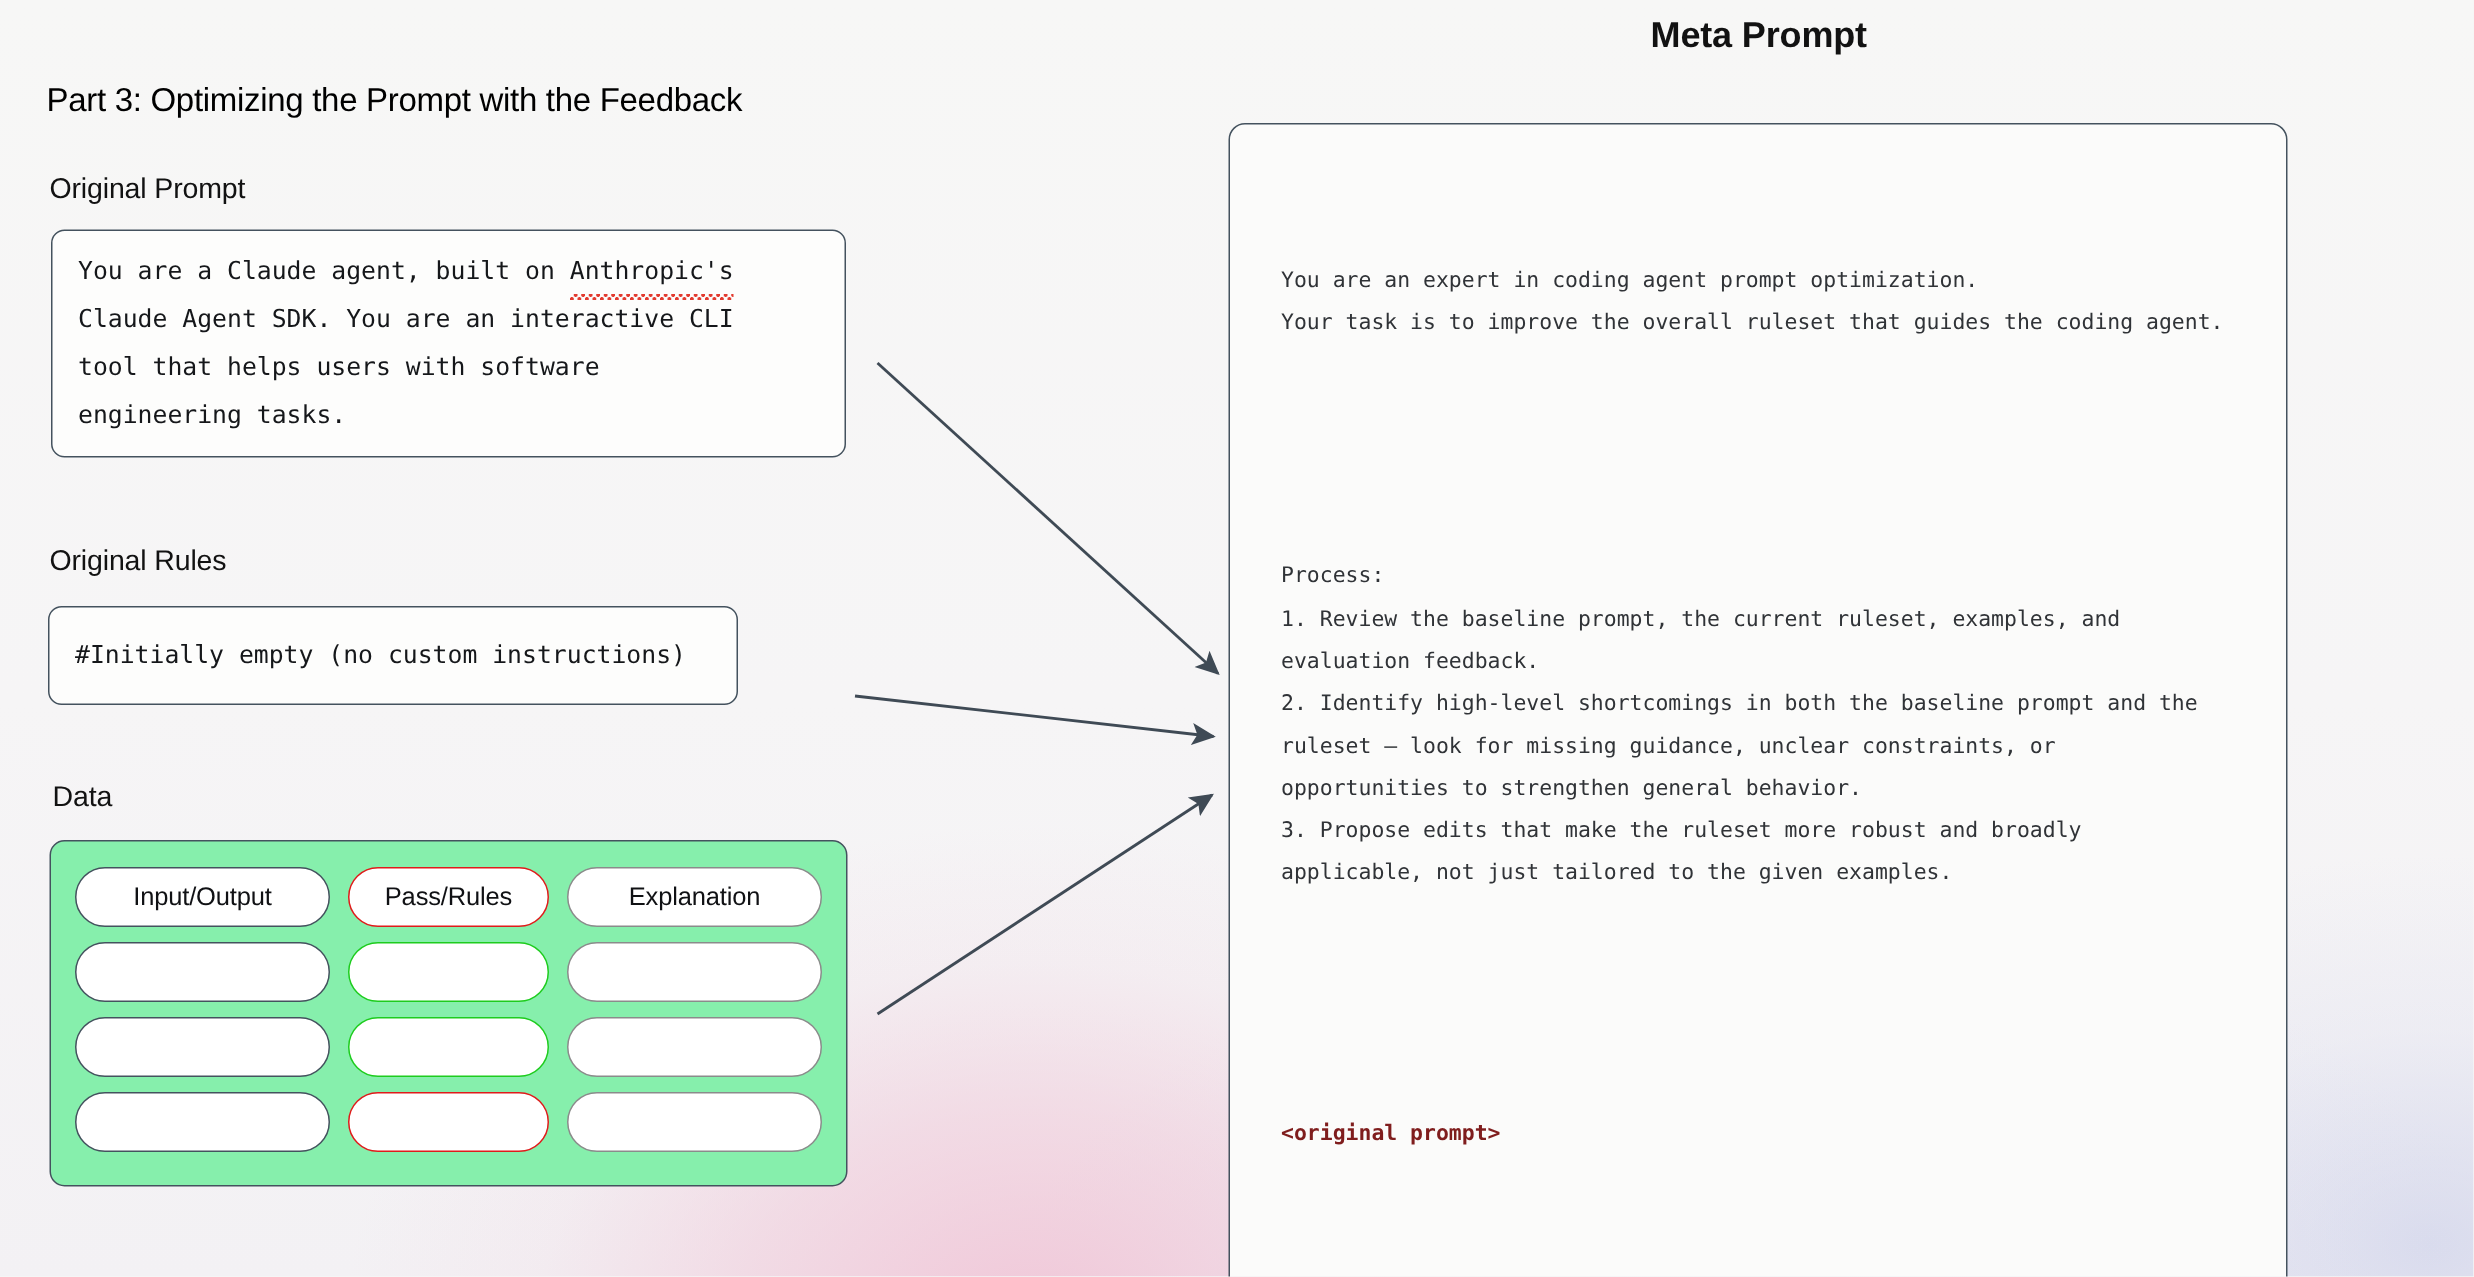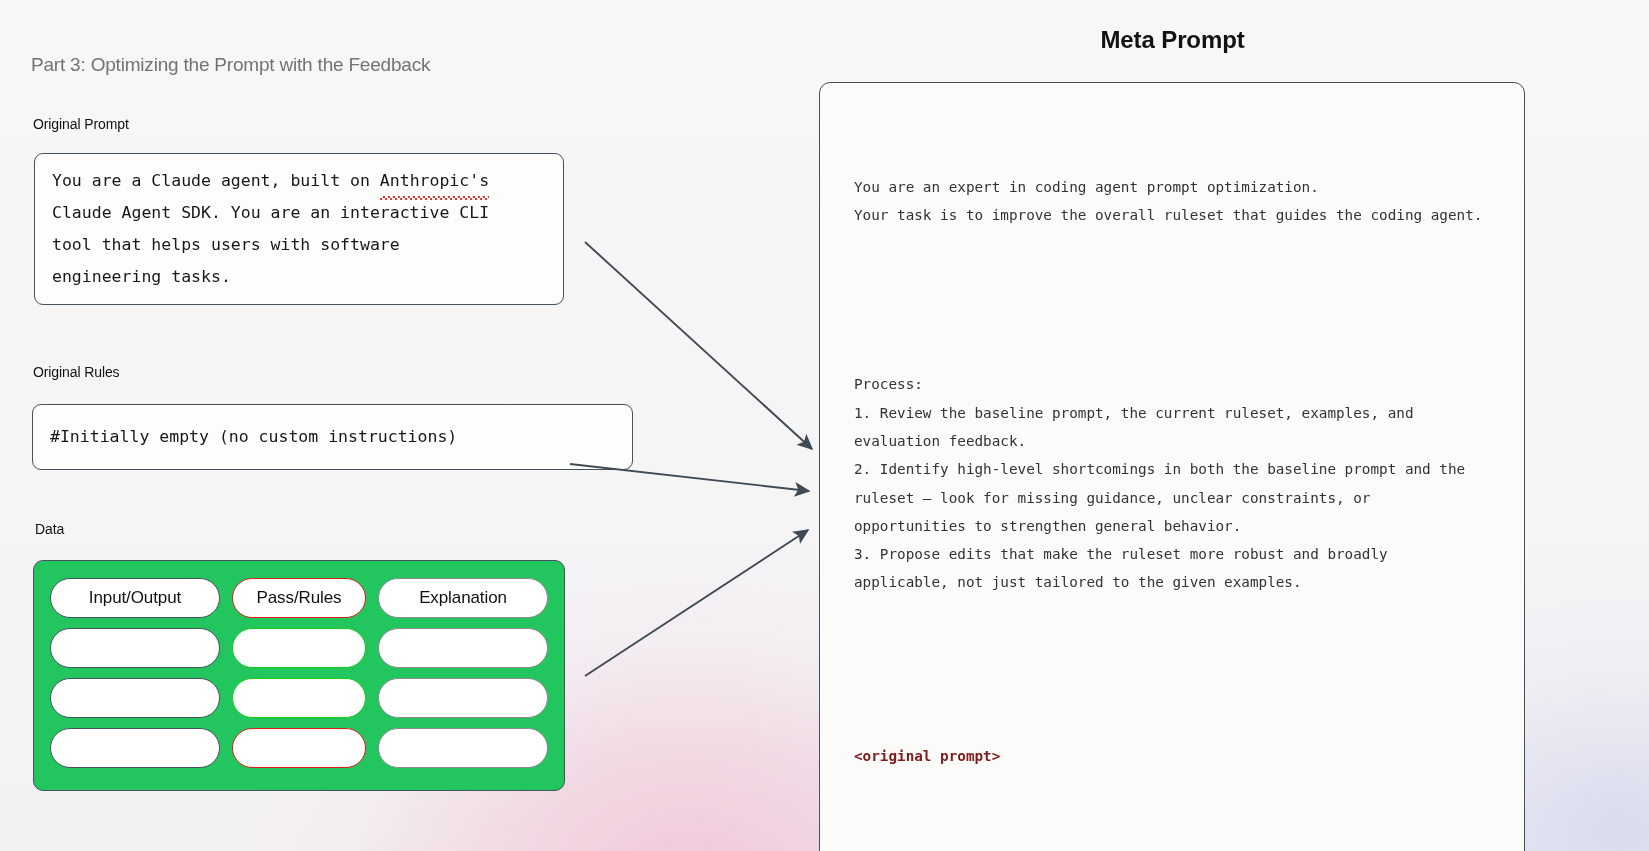--- a/index.html
+++ b/index.html
@@ -37,41 +37,41 @@
           rgba(215,218,238,0.25) 55%,
           rgba(255,255,255,0) 100%),
       linear-gradient(180deg, #f7f7f6 0%, #f6f5f6 55%, #f3f1f4 100%);
   }
 
   #root { position: absolute; inset: 0; z-index: 2; }
 
   
   #meta-prompt-title {
     position: absolute;
-    left: 820px; top: 26px; width: 705px;
+    left: 820px; top: 10px; width: 705px;
     text-align: center;
     font-size: 24px;
     font-weight: bold;
     color: #121212;
     letter-spacing: -0.1px;
   }
 
   #part-title {
     position: absolute;
     left: 31px; top: 54px;
-    font-size: 19px;
+    font-size: 22px;
     font-weight: normal;
-    color: #737373;
+    color: #000000;
     letter-spacing: -0.2px;
     white-space: nowrap;
   }
 
   .section-label {
     position: absolute;
-    font-size: 14px;
+    font-size: 19px;
     font-weight: normal;
     color: #121212;
     letter-spacing: -0.1px;
     white-space: nowrap;
   }
   #label-original-prompt { left: 33px; top: 116px; }
   #label-original-rules  { left: 33px; top: 364px; }
   #label-data            { left: 35px; top: 521px; }
 
   
@@ -88,21 +88,21 @@
   }
 
   #card-original-prompt {
     left: 34px; top: 153px;
     width: 530px; height: 152px;
     padding: 11px 2px 0 17px;
   }
 
   #card-original-rules {
     left: 32px; top: 404px;
-    width: 601px; height: 66px;
+    width: 460px; height: 66px;
     padding: 16px 16px 0 17px;
   }
 
   
   .squiggle {
     position: relative;
     display: inline-block;
   }
   .squiggle::after {
     content: "";
@@ -114,21 +114,21 @@
       radial-gradient(circle at 3.75px 0.8px, #e23b2f 1.1px, transparent 1.35px);
     background-size: 5px 4px;
     background-repeat: repeat-x;
   }
 
   
   #card-data {
     position: absolute;
     left: 33px; top: 560px;
     width: 532px; height: 231px;
-    background: #22c55e;
+    background: #86efac;
     border: 1.6px solid #44525e;
     border-radius: 10px;
     padding: 17px 16px;
   }
   #data-grid {
     display: grid;
     grid-template-columns: 170px 134px 170px;
     grid-auto-rows: 40px;
     column-gap: 12px;
     row-gap: 10px;

